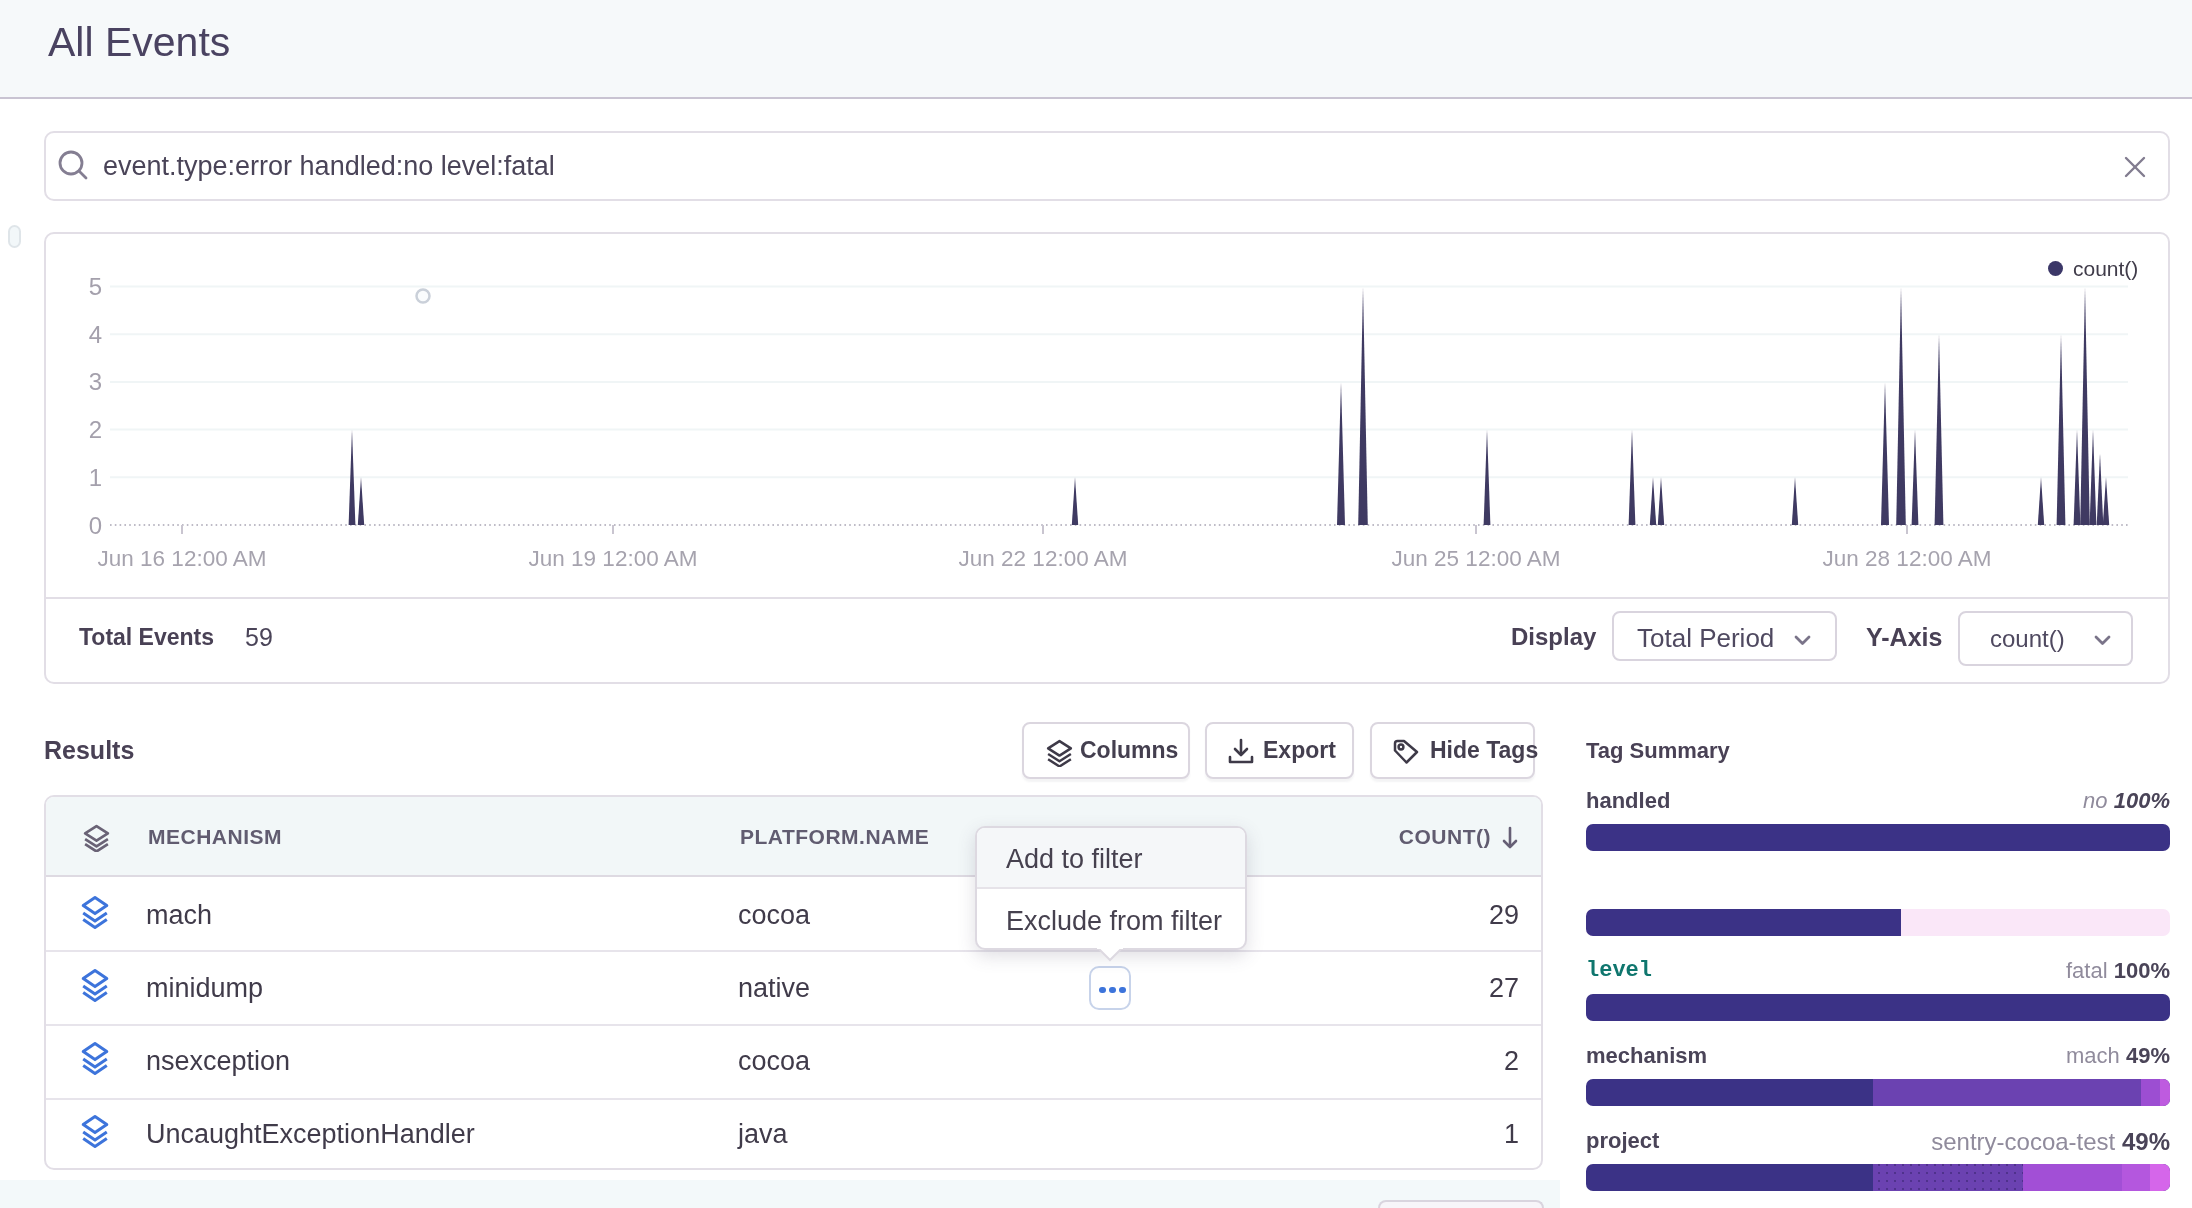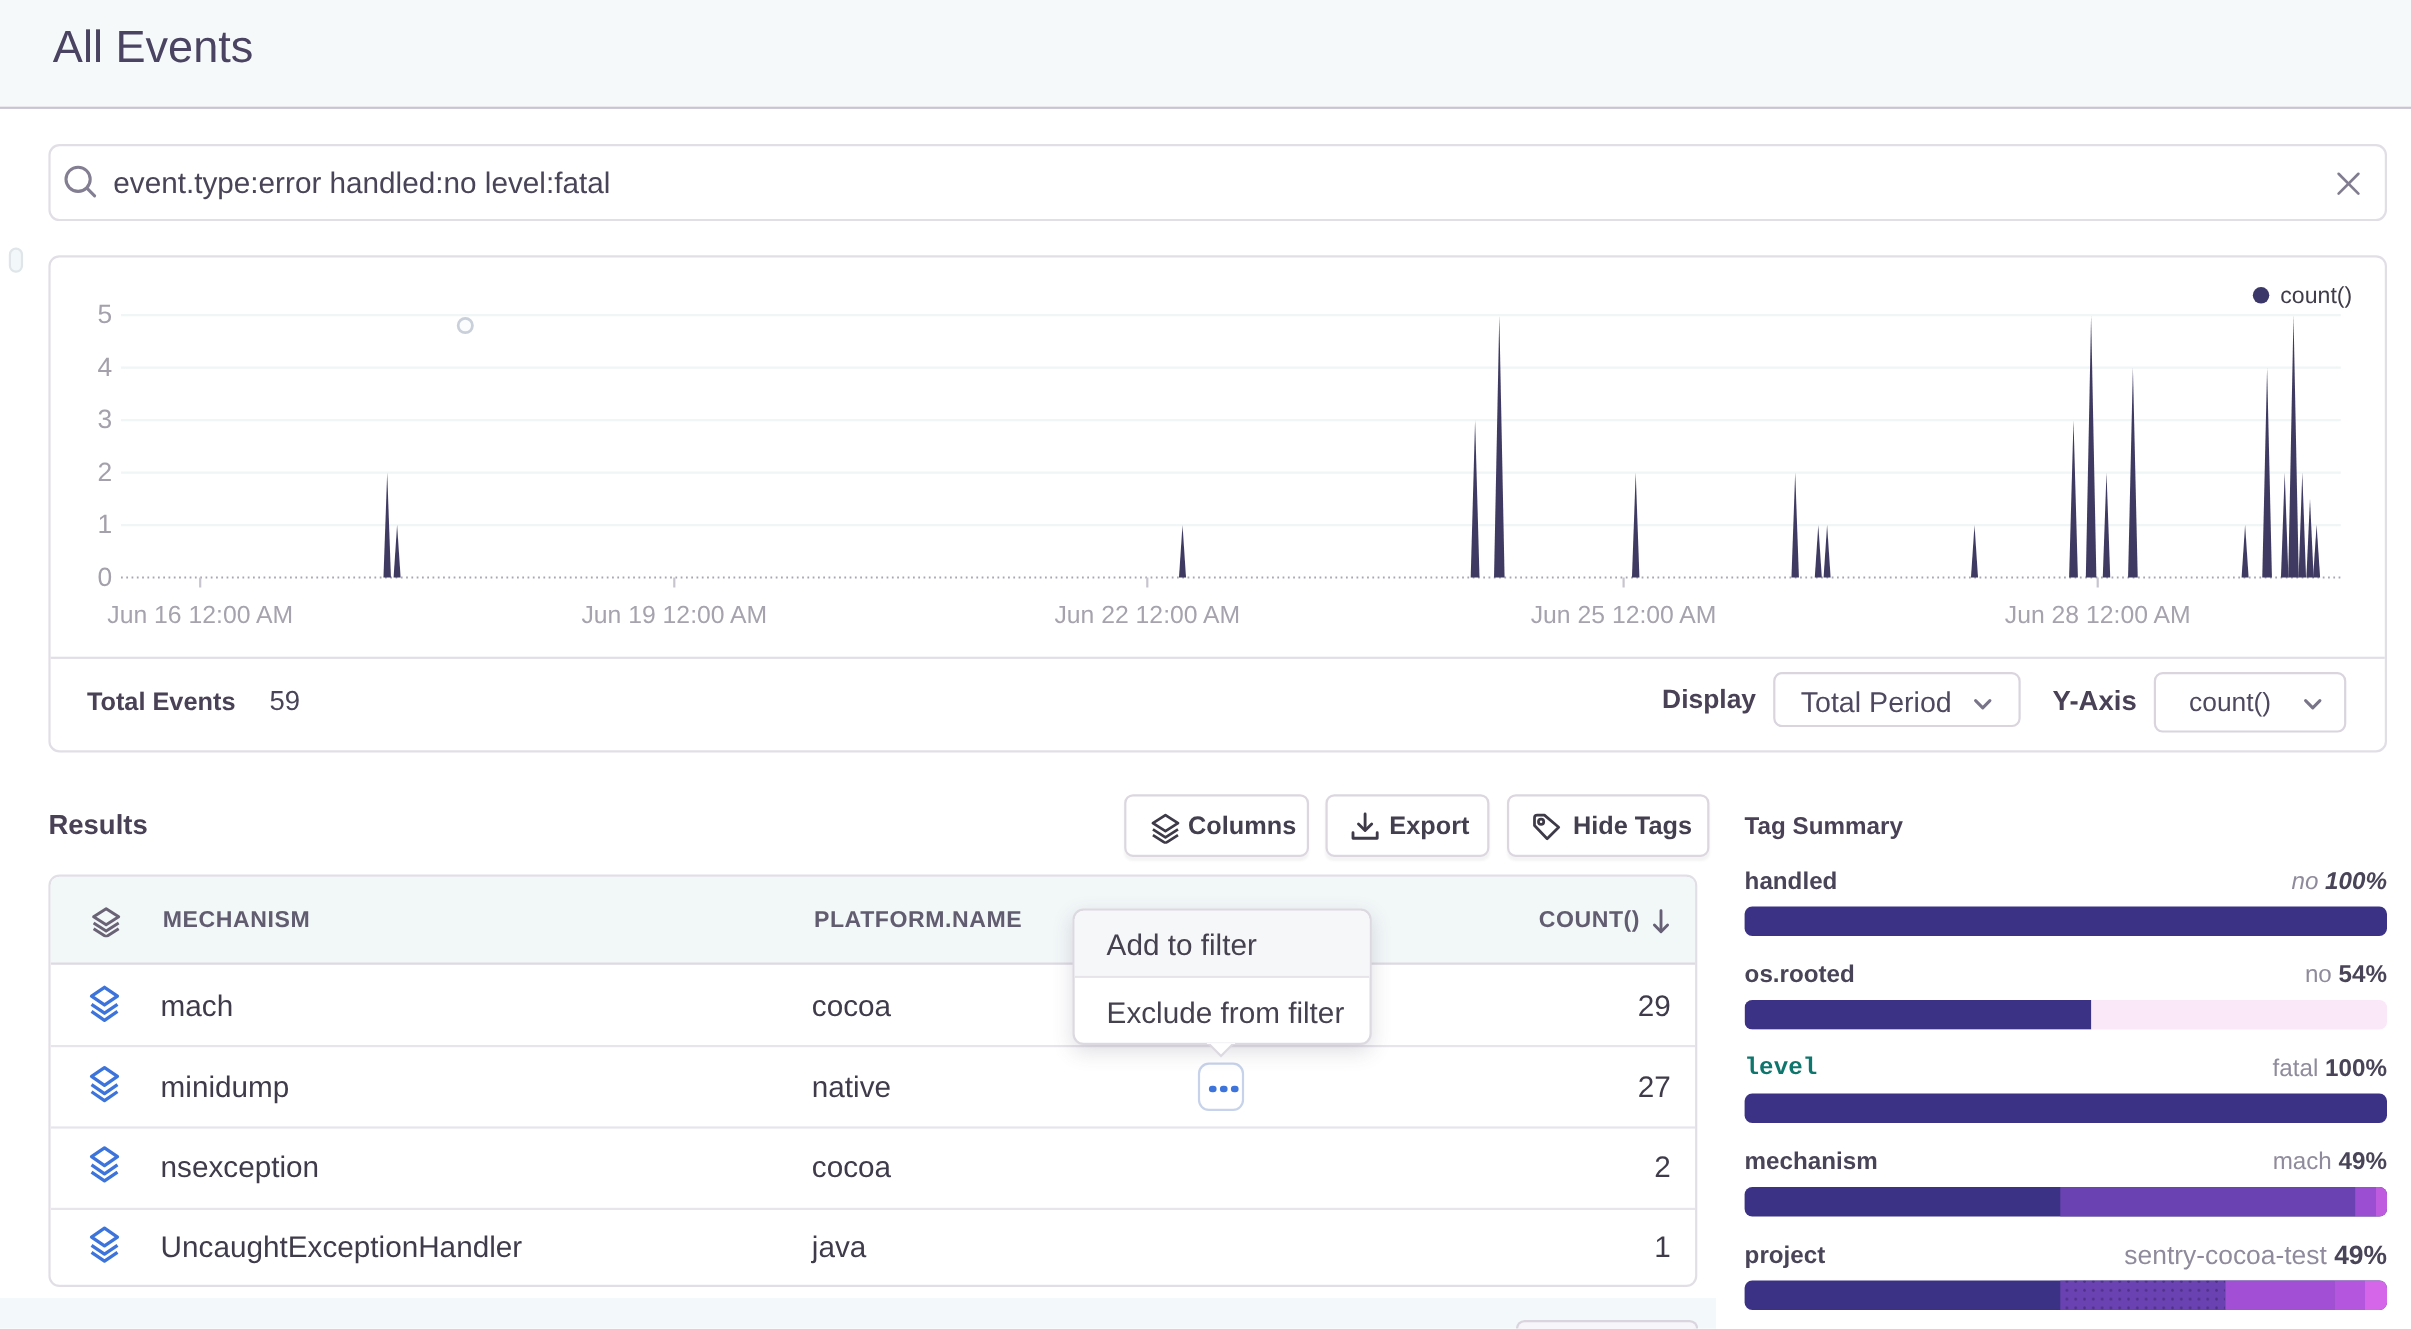--- a/index.html
+++ b/index.html
@@ -116,21 +116,21 @@
     <span class="abs b" style="left:56px;top:0;height:50px;line-height:53px;font-size:23px;color:#443F4F;">Columns</span>
   </div>
   <div class="abs" style="left:1205px;top:722px;width:149px;height:57px;border:2px solid #DBD6DF;border-radius:8px;background:#fff;box-shadow:0 3px 2px rgba(70,60,90,0.06);">
     <svg class="abs" style="left:19px;top:13px;" width="30" height="30" viewBox="0 0 30 30" fill="none" stroke="#3E3A48" stroke-width="2.6" stroke-linecap="round" stroke-linejoin="round">
       <path d="M15 3 L15 17"></path>
       <path d="M9 12 L15 18 L21 12"></path>
       <path d="M4 20 L4 25 L26 25 L26 20"></path>
     </svg>
     <span class="abs b" style="left:56px;top:0;height:53px;line-height:53px;font-size:23px;color:#443F4F;">Export</span>
   </div>
-  <div class="abs" style="left:1370px;top:722px;width:184px;height:57px;border:2px solid #DBD6DF;border-radius:8px;background:#fff;box-shadow:0 3px 2px rgba(70,60,90,0.06);">
+  <div class="abs" style="left:1370px;top:722px;width:165px;height:57px;border:2px solid #DBD6DF;border-radius:8px;background:#fff;box-shadow:0 3px 2px rgba(70,60,90,0.06);">
     <svg class="abs" style="left:19px;top:13px;" width="30" height="30" viewBox="0 0 30 30" fill="none" stroke="#3E3A48" stroke-width="2.5" stroke-linejoin="round">
       <path d="M4 6.5 Q4 4 6.5 4 L13 4 L26 15 L15.5 25.5 L4 13.5 Z"></path>
       <circle cx="10" cy="10" r="2.4"></circle>
     </svg>
     <span class="abs b" style="left:58px;top:0;height:53px;line-height:53px;font-size:23px;color:#443F4F;">Hide Tags</span>
   </div>
 
   <div class="panel" style="left:44px;top:795px;width:1499px;height:375px;overflow:hidden;">
     <div class="abs" style="left:0;top:0;width:1495px;height:80px;background:#F2F7F8;border-bottom:2px solid #DEDAE2;"></div>
     <svg class="abs" style="left:36px;top:26px;" width="29" height="29" viewBox="0 0 28 28" fill="none" stroke="#6A6376" stroke-width="2.6" stroke-linejoin="round">
@@ -210,24 +210,20 @@
   </svg>
 
   <div class="abs" style="left:1586px;top:786px;width:584px;height:420px;font-size:22px;">
 
     <div class="abs" style="left:0;top:2px;width:584px;height:34px;">
       <span class="abs b" style="left:0;color:#4A4458;">handled</span>
       <span class="abs" style="right:0;font-style:italic;"><span style="color:#908B9C;">no</span> <span class="b" style="color:#4A4458;">100%</span></span>
     </div>
     <div class="abs" style="left:0;top:38px;width:584px;height:27px;border-radius:7px;overflow:hidden;background:#3B3286;"></div>
 
-    <div class="abs" style="left:0;top:87px;width:584px;height:34px;">
-      <span class="abs b" style="left:0;color:#4A4458;">os.rooted</span>
-      <span class="abs" style="right:0;"><span style="color:#908B9C;">no</span> <span class="b" style="color:#4A4458;">54%</span></span>
-    </div>
     <div class="abs" style="left:0;top:123px;width:584px;height:27px;border-radius:7px;overflow:hidden;background:#FAE7F8;">
       <span class="abs" style="left:0;top:0;width:54%;height:27px;background:#3B3286;"></span>
     </div>
 
     <div class="abs" style="left:0;top:172px;width:584px;height:34px;">
       <span class="abs b" style="left:0;color:#0f766e;font-family:Liberation Mono, monospace;">level</span>
       <span class="abs" style="right:0;"><span style="color:#908B9C;">fatal</span> <span class="b" style="color:#4A4458;">100%</span></span>
     </div>
     <div class="abs" style="left:0;top:208px;width:584px;height:27px;border-radius:7px;overflow:hidden;background:#3B3286;"></div>
 

